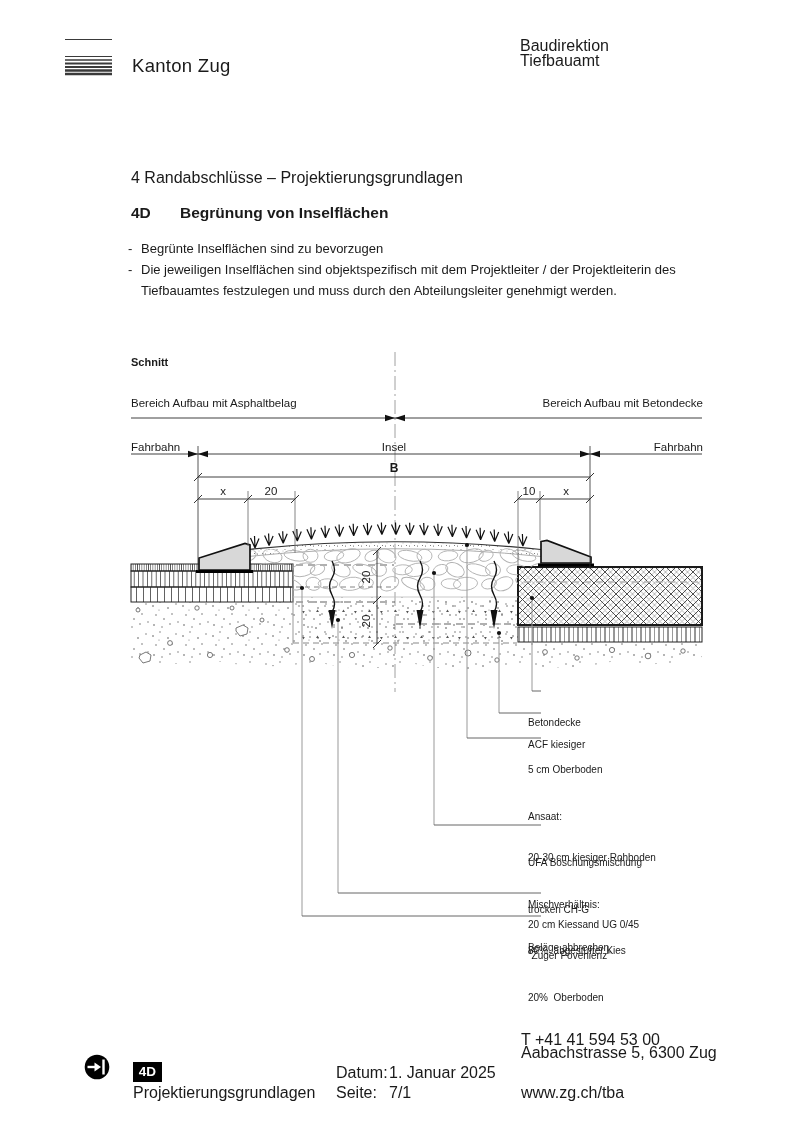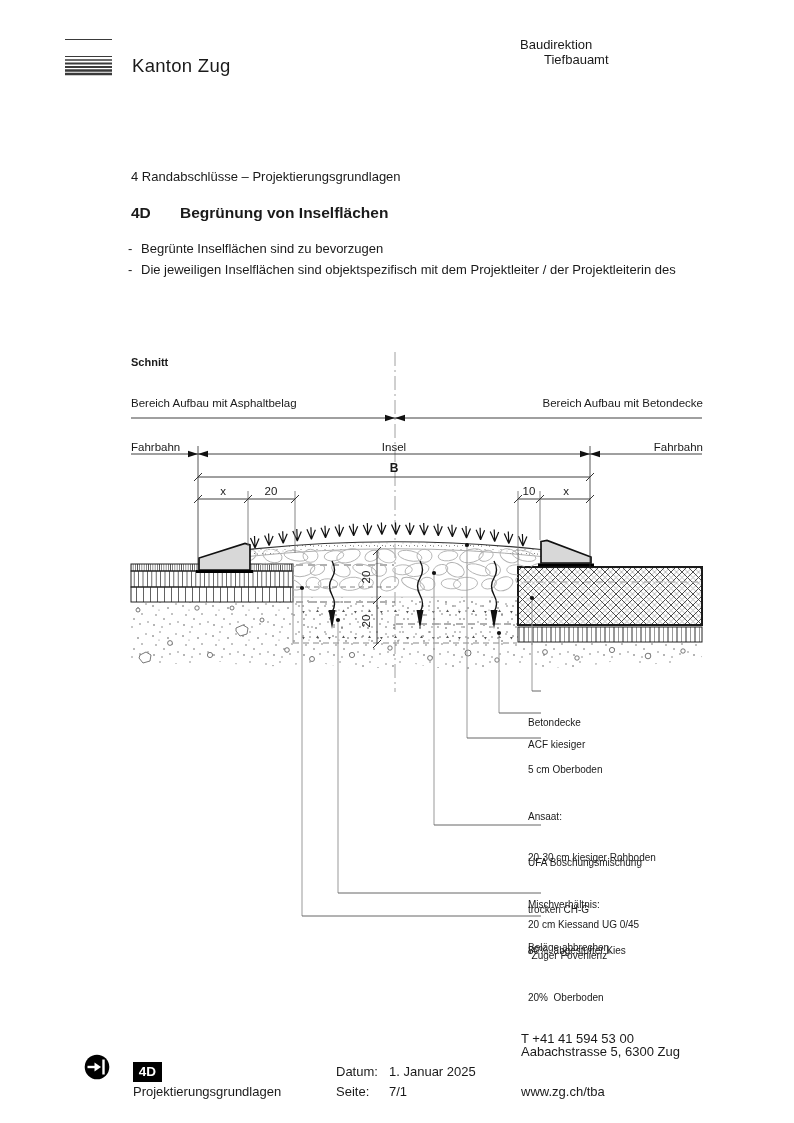--- a/index.html
+++ b/index.html
@@ -1,19 +1,19 @@
 <!DOCTYPE html>
 <html><head>
 <meta charset="utf-8">
 <style>
   html,body{margin:0;padding:0;background:#e8e8e8}
   .page{position:relative;width:794px;height:1123px;background:#ffffff;overflow:hidden;
         font-family:"Liberation Sans",sans-serif;color:#1a1a1a;margin:0 auto}
   .t{position:absolute;white-space:pre;line-height:1.18}
-  .s11{font-size:13px}
+  .s11{font-size:16px}
   .s115{font-size:11.5px}
   .s13{font-size:11px}
   .b{font-weight:bold}
   .ctr{transform:translateX(-50%)}
   .rgt{transform:translateX(-100%)}
   .logo-text{font-size:18.5px;letter-spacing:.3px}
   .callout{position:absolute;left:528px;font-size:10px;line-height:15.5px;white-space:pre}
   .bullet{position:absolute;display:flex;font-size:13px;line-height:20.5px}
   .bullet .dash{width:13px}
   .rot{position:absolute;font-size:11.5px;transform:translate(-50%,-50%) rotate(-90deg)}
@@ -312,34 +312,35 @@
     <g>
       <circle cx="97" cy="1067" r="12.3" fill="#000"></circle>
       <path d="M87.5,1067h8" stroke="#fff" stroke-width="2.4"></path>
       <path d="M94.5,1062.5l6.5,4.5l-6.5,4.5z" fill="#fff"></path>
       <path d="M103.5,1059.5v15" stroke="#fff" stroke-width="2.4"></path>
     </g>
   </svg>
 
   <div class="t logo-text" style="left:132px;top:55px">Kanton Zug</div>
   <div class="t s11" style="left:520px;top:37px">Baudirektion</div>
-  <div class="t s11" style="left:544px;top:52px">Tiefbauamt</div>
+  <div class="t s11" style="left:520px;top:52px">Tiefbauamt</div>
 
   <div class="t s11" style="left:131px;top:169px">4 Randabschlüsse – Projektierungsgrundlagen</div>
   <div class="t b" style="left:131px;top:204px;font-size:15.5px">4D</div>
   <div class="t b" style="left:180px;top:204px;font-size:15.5px">Begrünung von Inselflächen</div>
 
   <div class="bullet" style="left:128px;top:239px">
     <span class="dash">-</span>
     <span>Begrünte Inselflächen sind zu bevorzugen</span>
   </div>
   <div class="bullet" style="left:128px;top:260px">
     <span class="dash">-</span>
     <span>
       <span style="display:block">Die jeweiligen Inselflächen sind objektspezifisch mit dem Projektleiter / der Projektleiterin des</span>
+      <span style="display:block">Tiefbauamtes festzulegen und muss durch den Abteilungsleiter genehmigt werden.</span>
     </span>
   </div>
 
   <div class="t s13 b" style="left:131px;top:356px">Schnitt</div>
 
   <div class="t s115" style="left:131px;top:397px">Bereich Aufbau mit Asphaltbelag</div>
   <div class="t s115 rgt" style="left:703px;top:397px">Bereich Aufbau mit Betondecke</div>
   <div class="t s115" style="left:131px;top:441px">Fahrbahn</div>
   <div class="t s115 ctr" style="left:394px;top:441px">Insel</div>
   <div class="t s115 rgt" style="left:703px;top:441px">Fahrbahn</div>

